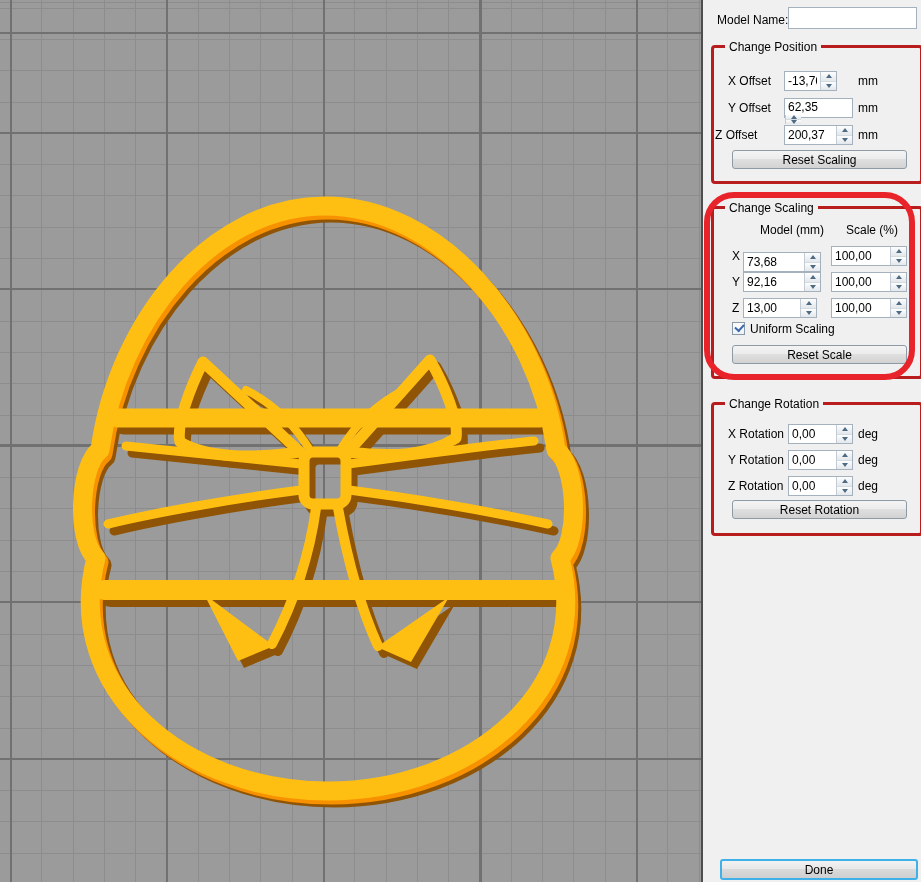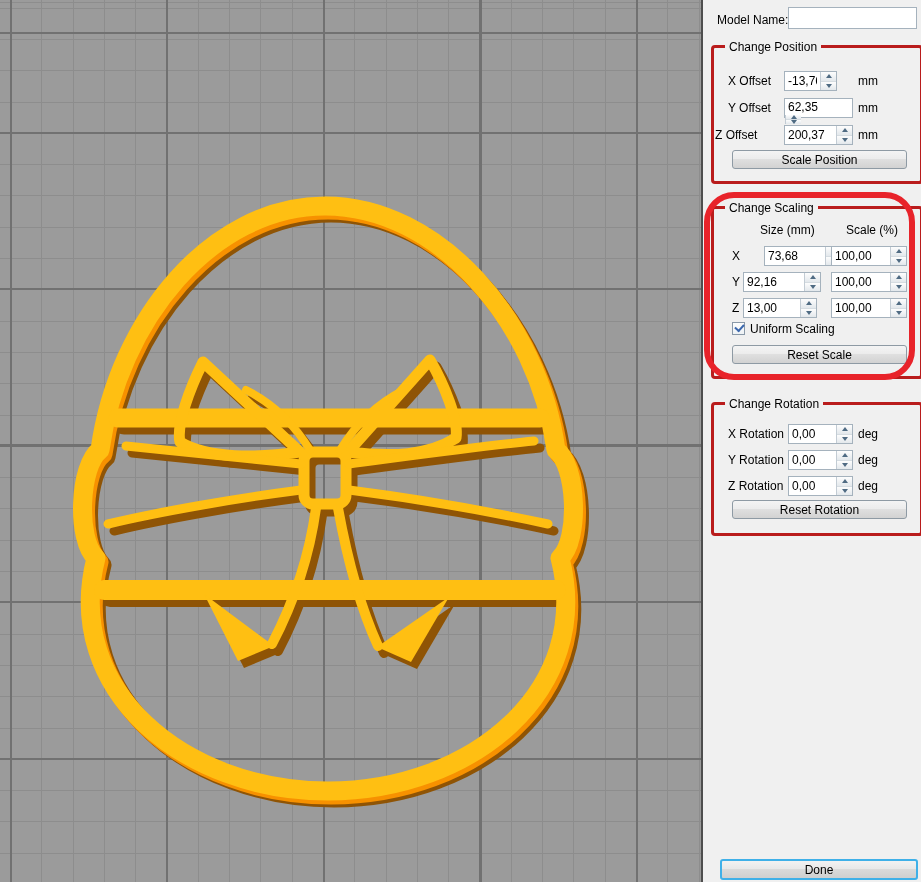--- a/index.html
+++ b/index.html
@@ -168,30 +168,30 @@
   <span class="lbl" style="left:12px;top:128px;">Z Offset</span>
   <div class="num-field" style="left:81px;top:125px;width:69px;">
     <input value="200,37" style="">
     <span class="spin-btns">
         <i class="up"></i>
         <i class="dn"></i>
       </span>
   </div>
   <span class="lbl" style="left:155px;top:128px;">mm</span>
 
-  <button class="btn" style="top:150px;">Scale Position</button>
+  <button class="btn" style="top:150px;">Reset Scaling</button>
 
   <div class="groupbox" style="top:206px;height:167px;">
     <span class="gtitle">Change Scaling</span>
   </div>
-  <span class="lbl" style="left:57px;top:223px;">Size (mm)</span>
+  <span class="lbl" style="left:57px;top:223px;">Model (mm)</span>
   <span class="lbl" style="left:143px;top:223px;">Scale (%)</span>
 
   <span class="lbl" style="left:29px;top:249px;">X</span>
-  <div class="num-field" style="left:40px;top:246px;width:78px;margin-left:21px;">
+  <div class="num-field" style="left:40px;top:252px;width:78px;">
     <input value="73,68" style="">
     <span class="spin-btns">
         <i class="up"></i>
         <i class="dn"></i>
       </span>
   </div>
   <div class="num-field" style="left:128px;top:246px;width:76px;">
     <input value="100,00" style="">
     <span class="spin-btns">
         <i class="up"></i>

